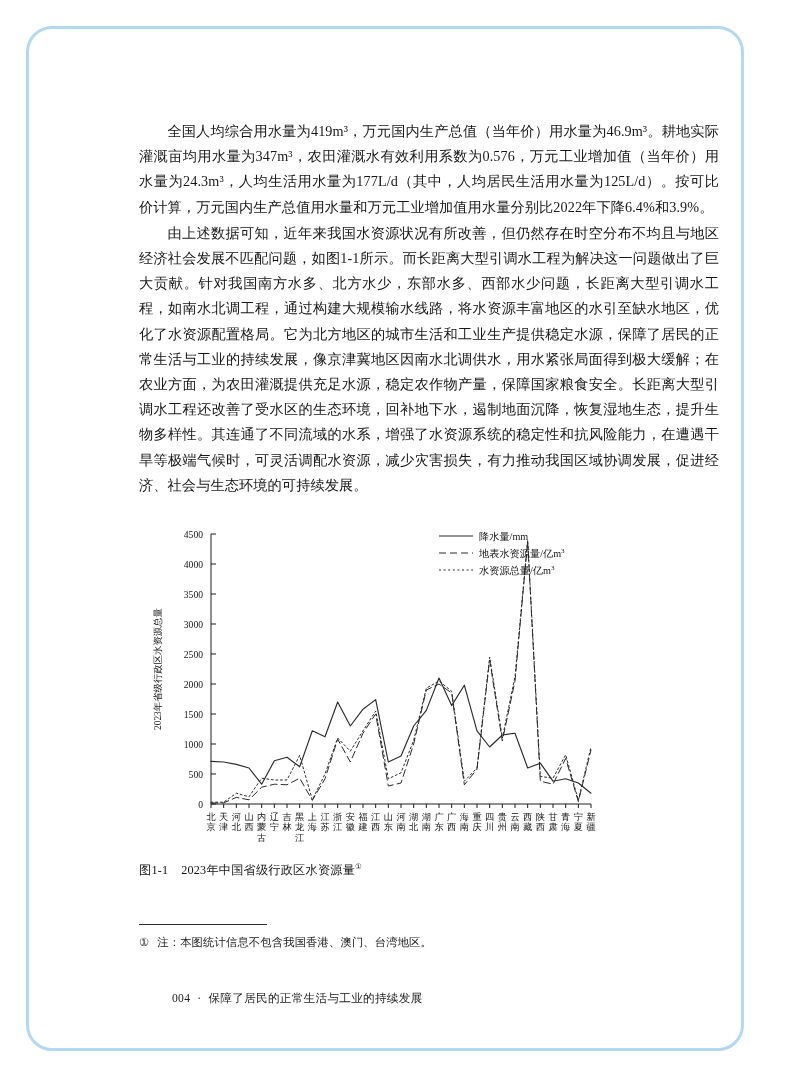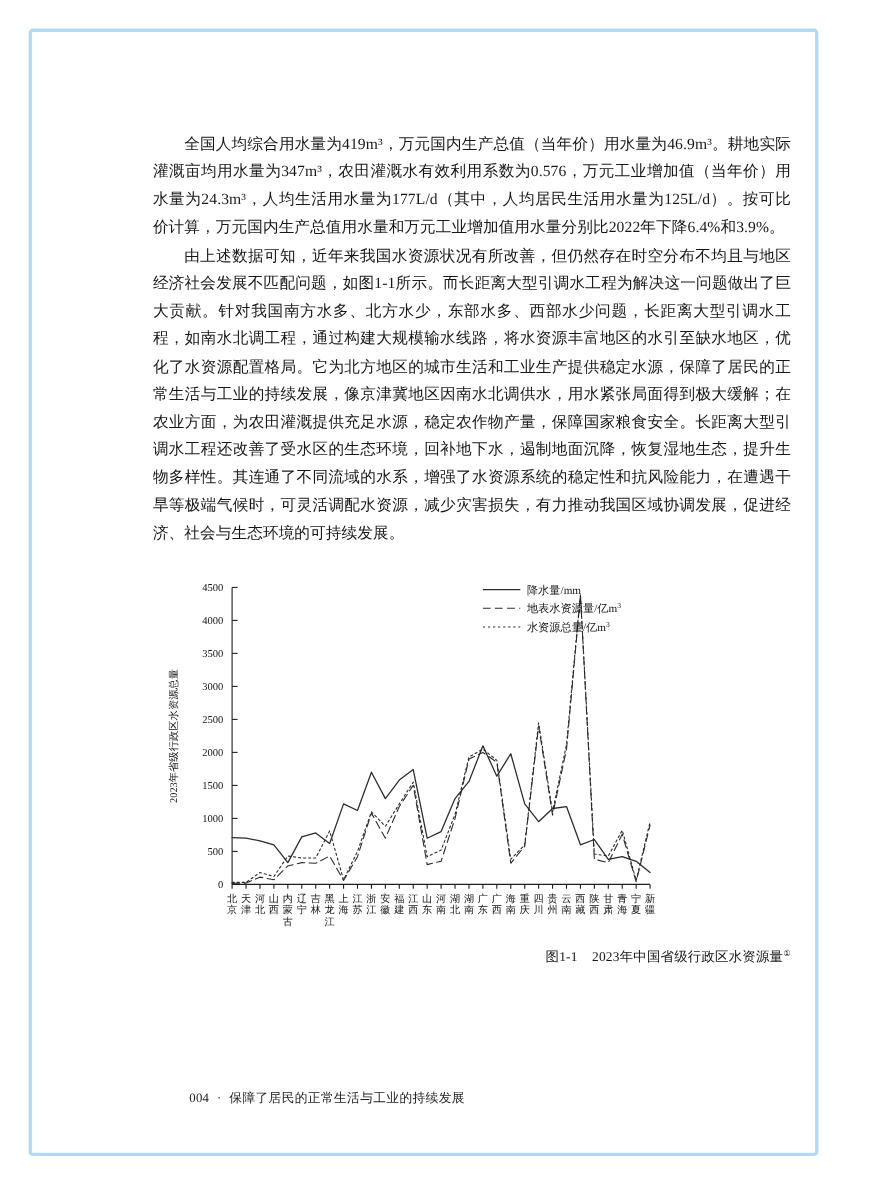--- a/index.html
+++ b/index.html
@@ -15,21 +15,21 @@
     color: #1a1a1a;
     overflow: hidden;
   }
   #page-frame {
     position: absolute;
     left: 26px;
     top: 26px;
     width: 718px;
     height: 1025px;
     border: 3px solid #b3d9f2;
-    border-radius: 4px;
+    border-radius: 26px;
     box-sizing: border-box;
     background: #ffffff;
   }
   #page-inner {
     position: absolute;
     left: 110px;
     top: 90px;
     width: 580px;
     height: 905px;
   }
@@ -57,21 +57,21 @@
     top: 0;
     width: 580px;
     height: 340px;
   }
   #chart-svg { display: block; }
   .fig-caption {
     position: absolute;
     left: 0;
     top: 342px;
     width: 580px;
-    text-align: right;
+    text-align: left;
     font-size: 12.2px;
     letter-spacing: 0.2px;
     color: #151515;
   }
   .fig-caption sup { font-size: 0.62em; vertical-align: super; line-height: 0; }
 
   
   #footnote-block {
     position: absolute;
     left: 0;
@@ -244,19 +244,25 @@
             <text x="340" y="36.6" text-anchor="start" font-family="&quot;Liberation Serif&quot;, serif" font-size="10.2" fill="#141414">地表水资源量/亿m<tspan baseline-shift="super" font-size="7">3</tspan></text>
             <line x1="300" y1="50" x2="334" y2="50" stroke="#2b2b2b" stroke-width="1" stroke-dasharray="2,2.6"></line>
             <text x="340" y="53.6" text-anchor="start" font-family="&quot;Liberation Serif&quot;, serif" font-size="10.2" fill="#141414">水资源总量/亿m<tspan baseline-shift="super" font-size="7">3</tspan></text>
           </svg>
       </div>
       <div class="fig-caption">
         <span>图1-1</span>&nbsp;&nbsp;&nbsp;&nbsp;<span>2023年中国省级行政区水资源量</span><sup>①</sup>
       </div>
     </div>
 
+    <div id="footnote-block">
+      <div class="footnote-rule"></div>
+      <div class="footnote-text">
+        <span class="footnote-marker">①</span><span>注：本图统计信息不包含我国香港、澳门、台湾地区。</span>
+      </div>
+    </div>
 
     <div id="page-footer">
       <span class="folio">004</span><span class="dot">·</span><span>保障了居民的正常生活与工业的持续发展</span>
     </div>
 
   </div>
 </div>
 
 </body></html>

